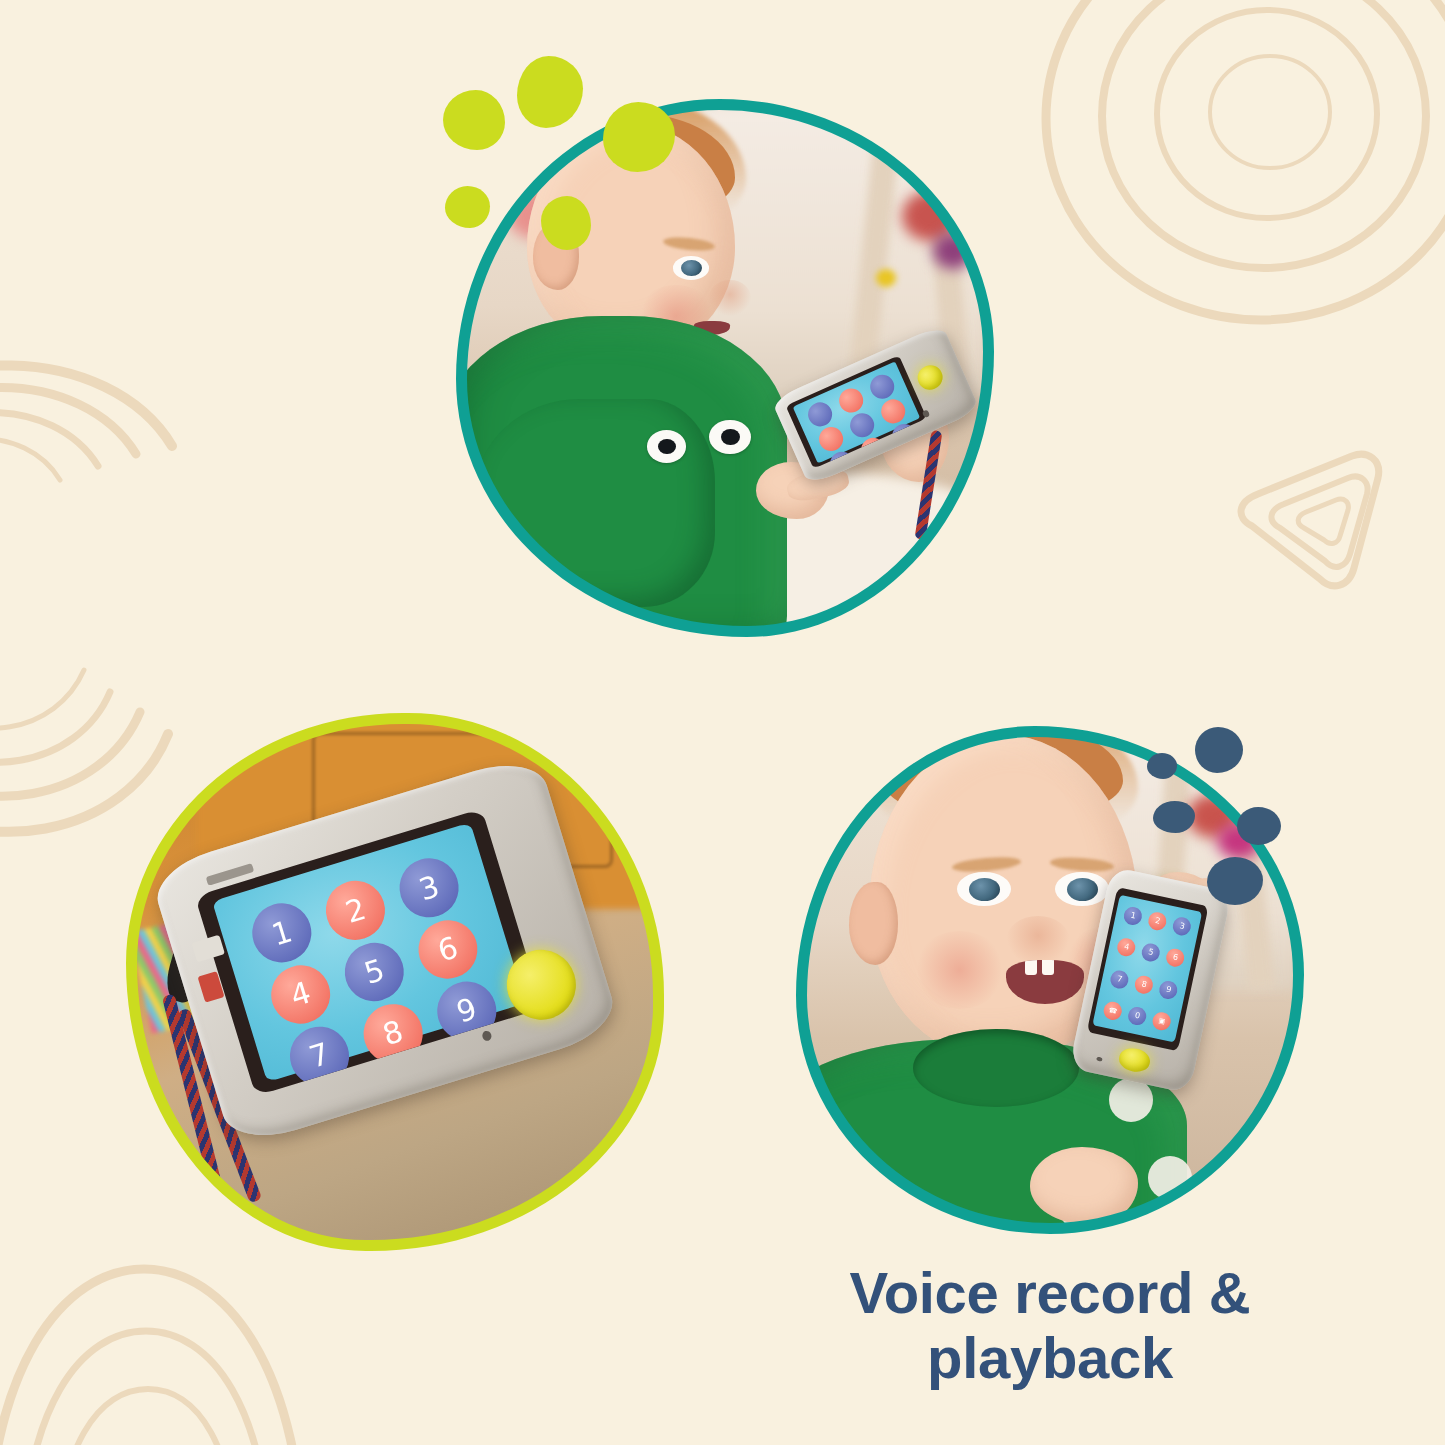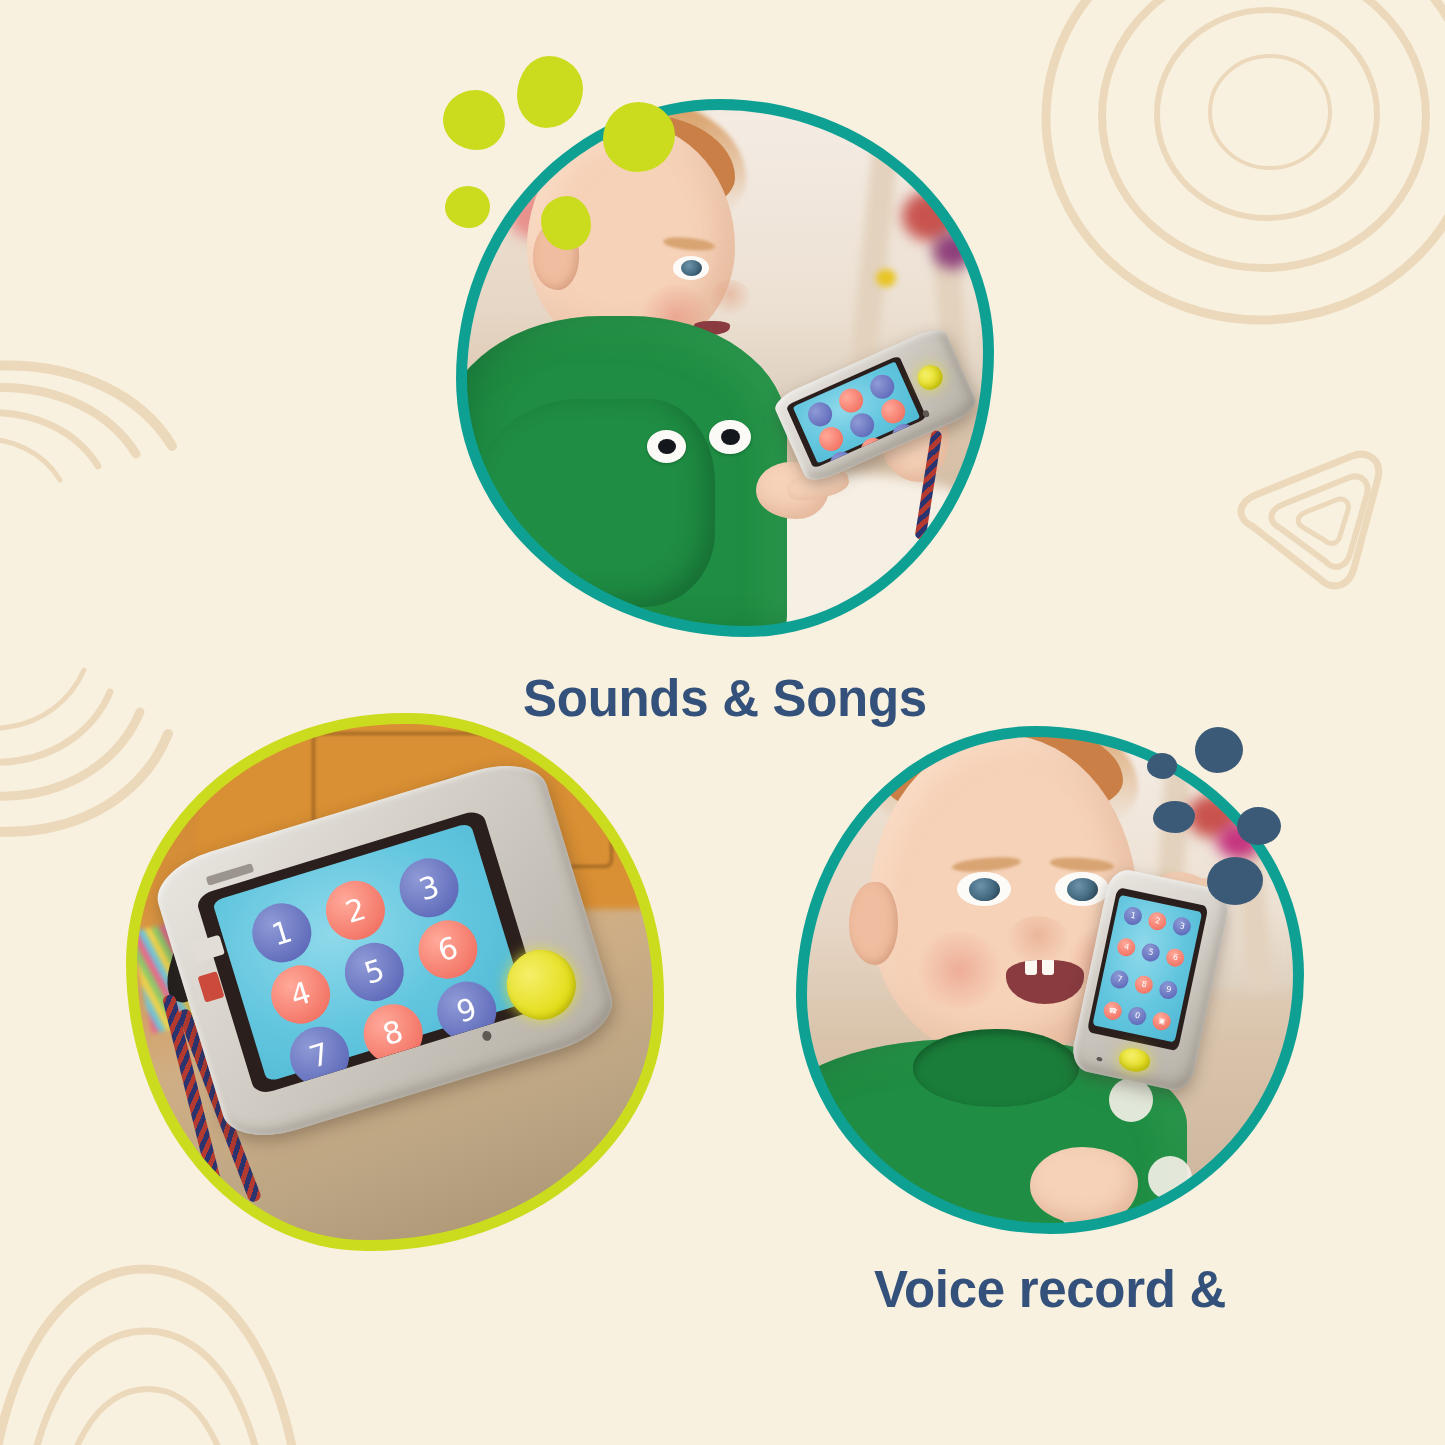--- a/index.html
+++ b/index.html
@@ -340,21 +340,21 @@
   
   .caption {
     color: #33517a;
     font-weight: bold;
     text-align: center;
     letter-spacing: -0.3px;
     line-height: 1.12;
   }
   #caption-sounds     { font-size: 51px; margin-top: 42px; }
   #caption-smartphone { font-size: 51px; margin-top: 38px; }
-  #caption-voice      { font-size: 51px; margin-top: 36px; }
+  #caption-voice      { font-size: 58px; margin-top: 36px; }
 </style>
 </head>
 <body>
 
 <div id="page">
 
   <div class="bg-art" id="art-top-right">
     <svg width="430" height="400" viewBox="0 0 430 400">
       <ellipse class="bg-stroke" cx="215" cy="190" rx="60" ry="56" stroke-width="4"></ellipse>
       <ellipse class="bg-stroke" cx="212" cy="192" rx="110" ry="104" stroke-width="6"></ellipse>
@@ -445,21 +445,20 @@
               </div>
             </div>
             <div class="yellow-btn" style="right:11%;top:34%;width:13%;height:26%;"></div>
             <div class="mic-hole" style="right:26%;bottom:16%;width:3%;height:7%;"></div>
           </div>
           <div class="lanyard-cord" style="left:88%;top:62%;width:11px;height:110px;transform:rotate(9deg);"></div>
         </div>
       </div>
     </div>
 
-    <div class="caption" id="caption-sounds">Sounds &amp; Songs</div>
   </div>
 
   <div class="feature" id="feature-smartphone">
 
     <div class="photo-frame blob-b" id="frame-smartphone" style="--ring:#cbdc1f">
 
       <div class="photo-clip">
         <div class="scene">
 
           <div style="position:absolute;inset:0;background:linear-gradient(160deg,#c97f2c 0%, #d9923b 26%, #cfae85 52%, #bda684 74%, #a79070 100%);"></div>
@@ -570,16 +569,17 @@
             </div>
             <div class="yellow-btn" style="left:38%;bottom:5%;width:26%;height:11%;"></div>
             <div class="mic-hole" style="left:20%;bottom:6%;width:5%;height:2.4%;"></div>
           </div>
         </div>
       </div>
     </div>
 
     <div class="caption" id="caption-voice">
       <span>Voice record &amp;</span><br>
+      <span>playback</span>
     </div>
   </div>
 
 </div>
 
 </body></html>

